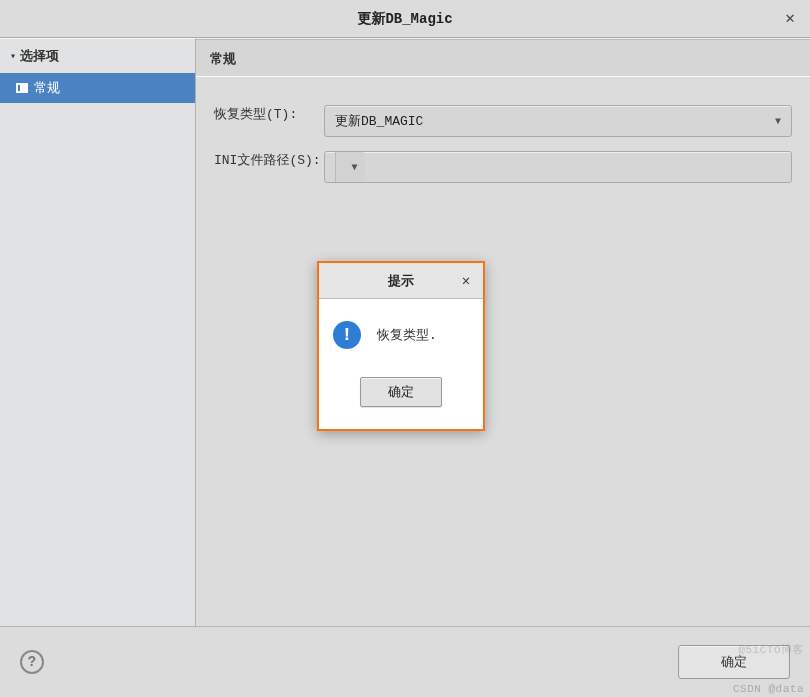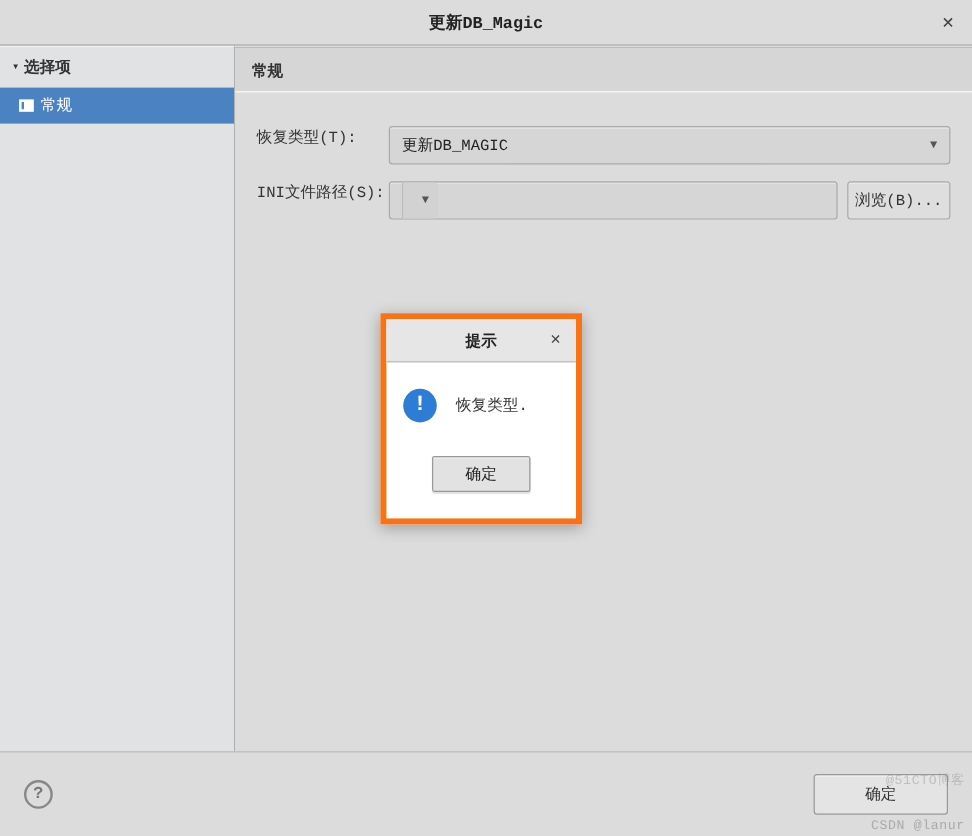--- a/index.html
+++ b/index.html
@@ -34,21 +34,21 @@
     .text-input { flex: 1; height: 32px; background: #d8d8d8; border: 1px solid #aaa; border-radius: 3px; padding: 0 10px; color: #222; box-shadow: inset 0 1px 2px rgba(0,0,0,0.08); }
     .text-input.disabled { background: #d4d4d4; color: #888; }
 
     .browse-btn { width: 86px; height: 32px; background: #dedede; border: 1px solid #aaa; border-radius: 3px; display: flex; align-items: center; justify-content: center; color: #333; cursor: pointer; box-shadow: inset 0 1px 0 #f0f0f0; }
 
     .footer { height: 71px; background: #dcdcdc; border-top: 1px solid #b5b5b5; display: flex; align-items: center; padding: 0 20px; }
     .help-icon { width: 24px; height: 24px; border: 2px solid #888; border-radius: 50%; display: flex; align-items: center; justify-content: center; color: #777; font-size: 14px; font-weight: bold; cursor: pointer; }
     .footer-spacer { flex: 1; }
     .footer-btn { width: 112px; height: 34px; background: #e4e4e4; border: 1px solid #999; border-radius: 3px; display: flex; align-items: center; justify-content: center; color: #333; cursor: pointer; margin-left: 14px; box-shadow: inset 0 1px 0 #f5f5f5; font-size: 13px; }
 
-    .modal { position: absolute; left: 317px; top: 261px; width: 168px; background: #fff; border: 5px solid #f97316; box-shadow: 0 3px 12px rgba(0,0,0,0.3); }
+    .modal { position: absolute; left: 317px; top: 261px; width: 168px; background: #fff; border: 2px solid #f97316; box-shadow: 0 3px 12px rgba(0,0,0,0.3); }
     .modal-title { height: 36px; background: #e6e6e6; border-bottom: 1px solid #bbb; display: flex; align-items: center; justify-content: center; position: relative; font-weight: bold; font-size: 13px; }
     .modal-close { position: absolute; right: 8px; top: 8px; font-size: 14px; color: #444; cursor: pointer; width: 18px; height: 18px; display: flex; align-items: center; justify-content: center; }
     .modal-body { padding: 22px 14px 18px; display: flex; align-items: center; gap: 16px; }
     .info-icon { width: 28px; height: 28px; border-radius: 50%; background: #2d7cd6; display: flex; align-items: center; justify-content: center; color: #fff; font-weight: bold; font-size: 18px; flex-shrink: 0; }
     .modal-msg { color: #333; font-size: 13px; }
     .modal-footer { padding: 10px 0 22px; display: flex; justify-content: center; }
     .modal-btn { width: 82px; height: 30px; background: #e2e2e2; border: 1px solid #999; border-radius: 2px; display: flex; align-items: center; justify-content: center; cursor: pointer; box-shadow: inset 0 1px 0 #f5f5f5, 0 1px 1px rgba(0,0,0,0.12); font-size: 13px; }
 
     .watermark { position: absolute; right: 6px; bottom: 2px; color: rgba(120,120,120,0.5); font-size: 11px; letter-spacing: 0.5px; pointer-events: none; }
     .watermark2 { position: absolute; right: 6px; bottom: 40px; color: rgba(120,120,120,0.35); font-size: 11px; letter-spacing: 0.5px; pointer-events: none; text-align: center; }
@@ -89,23 +89,20 @@
       </div>
 
       <div class="form-row">
         <div class="form-label">INI文件路径(S):</div>
         <div class="form-control">
           <div class="dropdown split">
             <span class="dd-arrow-box">
               <span class="dd-arrow">▼</span>
             </span>
           </div>
-          <div class="browse-btn">
-            <span>浏览(B)...</span>
-          </div>
         </div>
       </div>
 
 
     </div>
   </div>
 </div>
 
 <div class="footer">
   <div class="help-icon">?</div>
@@ -125,13 +122,13 @@
     <div class="modal-msg">恢复类型.</div>
   </div>
   <div class="modal-footer">
     <div class="modal-btn">
       <span>确定</span>
     </div>
   </div>
 </div>
 
 <div class="watermark2">@51CTO博客</div>
-<div class="watermark">CSDN @lanur</div>
+<div class="watermark">CSDN @data</div>
 
 </body></html>

